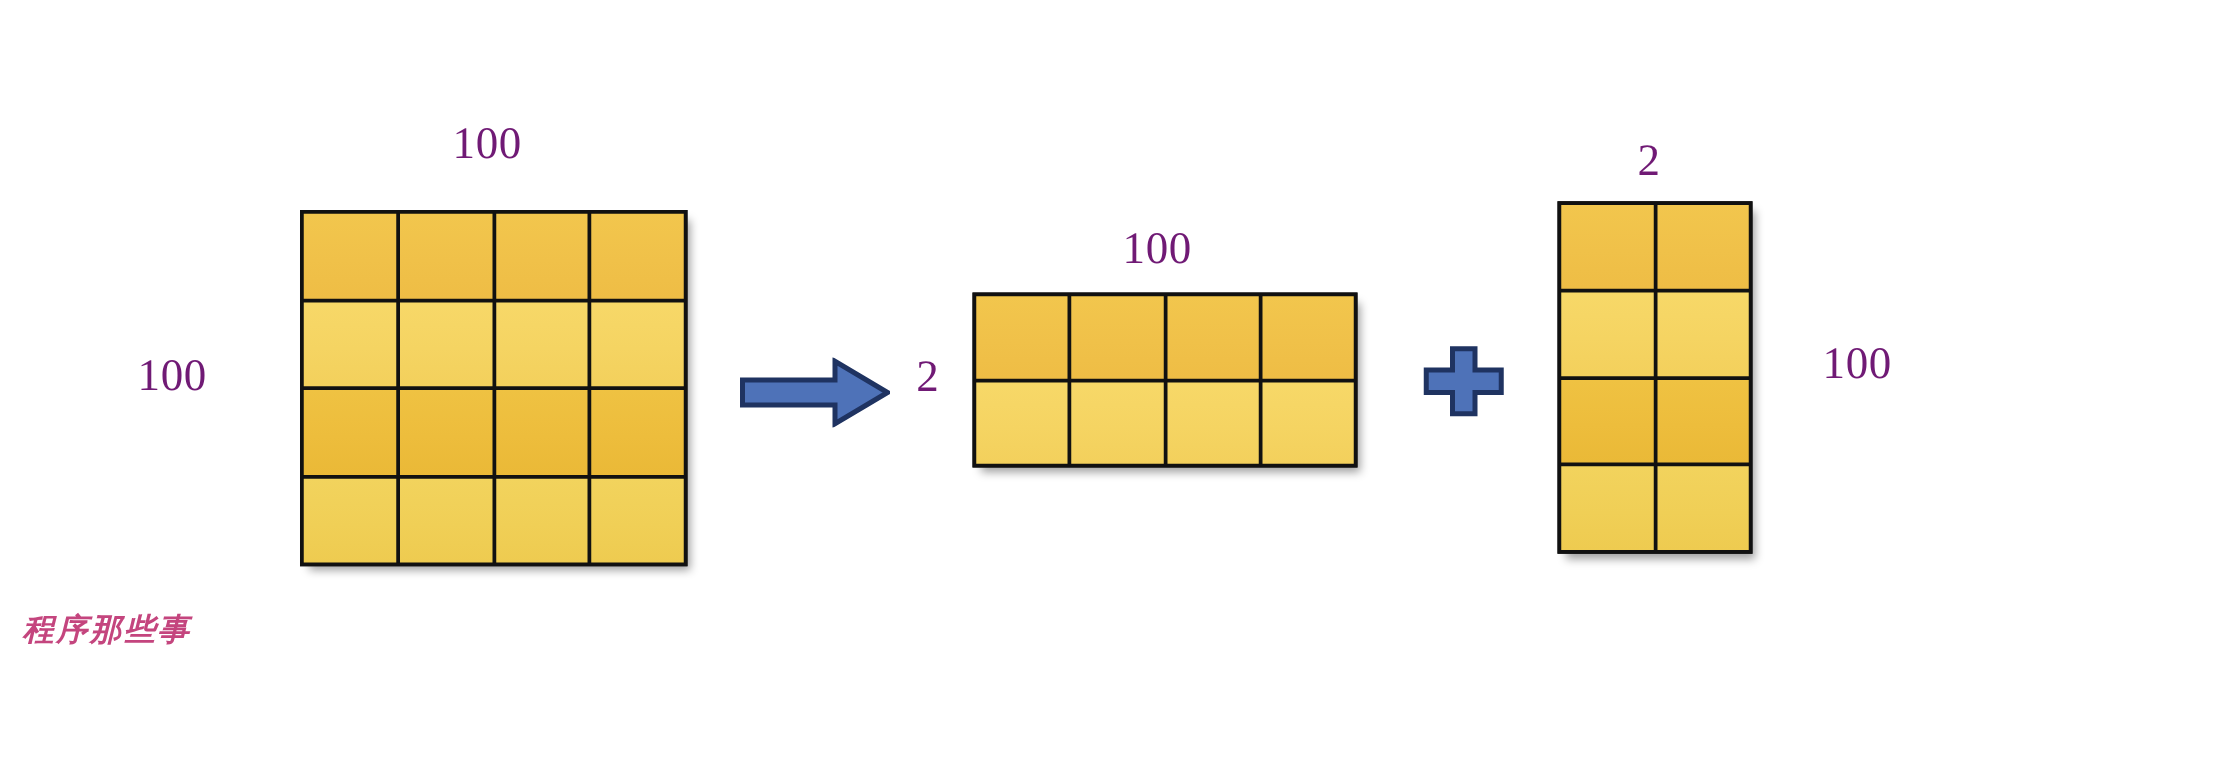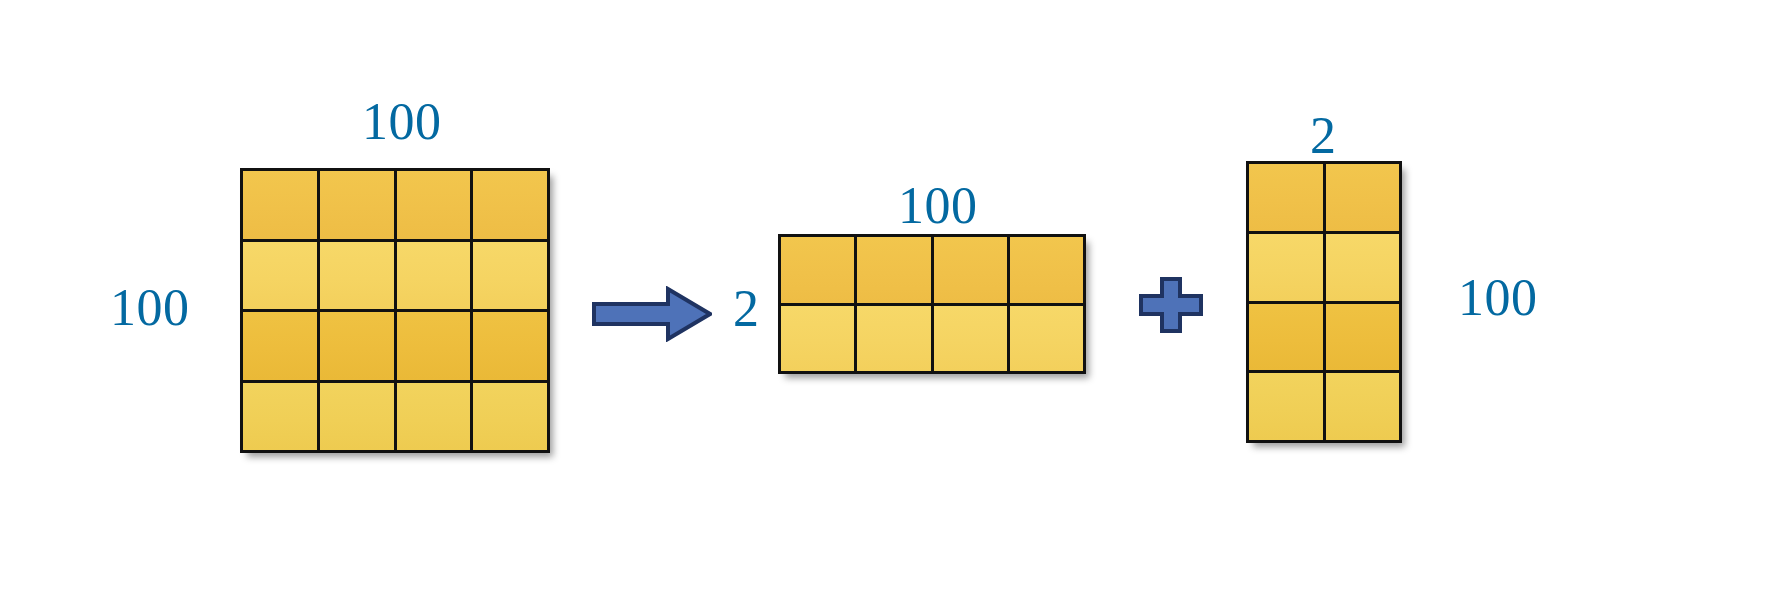--- a/index.html
+++ b/index.html
@@ -56,22 +56,22 @@
   #matrix-right {
     left: 1246px; top: 161px;
     width: 156px;  height: 282px;
     grid-template-columns: repeat(2, 1fr);
     grid-template-rows: repeat(4, 1fr);
   }
 
   
   .dim-label {
     position: absolute;
-    color: #0369a1;
-    font-size: 52px;
+    color: #701a75;
+    font-size: 36px;
     line-height: 1;
     letter-spacing: 0.5px;
     white-space: nowrap;
     font-family: "Liberation Serif", "DejaVu Serif", serif;
   }
   #label-left-top    { left: 362px;  top:  96px; }
   #label-left-side   { left: 110px;  top: 282px; }
   #label-arrow-two   { left: 733px;  top: 283px; }
   #label-mid-top     { left: 898px;  top: 180px; }
   #label-right-top   { left: 1310px; top: 110px; }
@@ -181,14 +181,15 @@
     <div class="cell row-c"></div>
 
     <div class="cell row-d"></div>
     <div class="cell row-d"></div>
   </div>
 
   <div class="dim-label" id="label-right-top">2</div>
 
   <div class="dim-label" id="label-right-side">100</div>
 
+  <div id="watermark">程序那些事</div>
 
 </div>
 
 </body></html>

